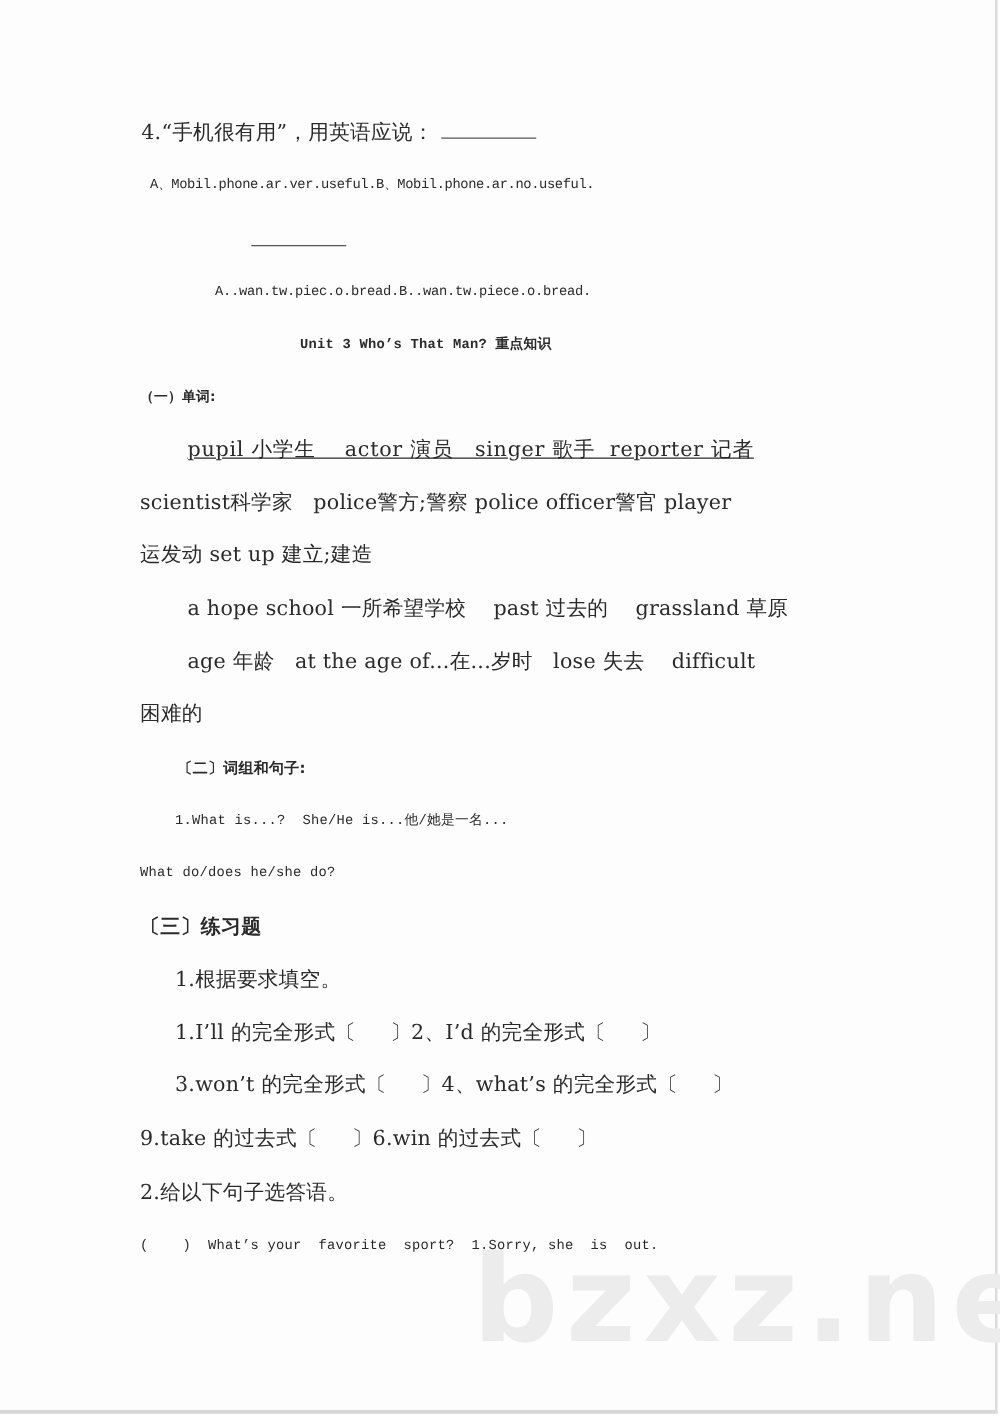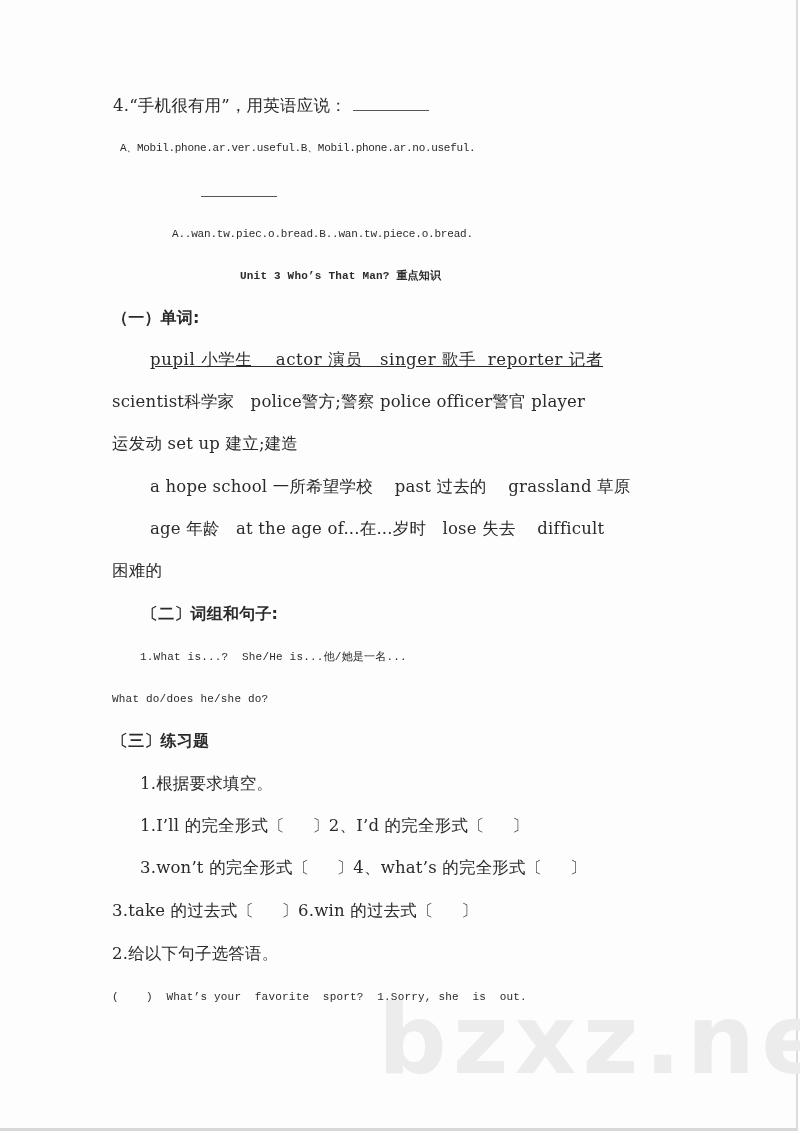--- a/index.html
+++ b/index.html
@@ -74,33 +74,33 @@
     </div>
     <div class="line mono" style="left:120px; top:137px; letter-spacing:-0.3px;">A、Mobil.phone.ar.ver.useful.B、Mobil.phone.ar.no.useful.</div>
 
     <div class="line" style="left:195px; top:181px;">
       <span class="blank"></span>
     </div>
     <div class="line mono" style="left:172px; top:223px; letter-spacing:-0.2px;">A..wan.tw.piec.o.bread.B..wan.tw.piece.o.bread.</div>
 
     <div class="line mono" style="left:240px; top:265px; font-weight:bold;">Unit 3 Who’s That Man? 重点知识</div>
 
-    <div class="line bold" style="left:112px; top:307px; font-size:16px;">（一）单词:</div>
+    <div class="line bold" style="left:112px; top:307px; font-size:11px;">（一）单词:</div>
     <div class="line" style="left:150px; top:349px; white-space:pre; letter-spacing:0.6px;text-decoration:underline;">pupil 小学生    actor 演员   singer 歌手  reporter 记者</div>
     <div class="line" style="left:112px; top:391px; white-space:pre;">scientist科学家   police警方;警察 police officer警官 player</div>
     <div class="line" style="left:112px; top:433px; white-space:pre;">运发动 set up 建立;建造</div>
     <div class="line" style="left:150px; top:476px; white-space:pre;">a hope school 一所希望学校    past 过去的    grassland 草原</div>
     <div class="line" style="left:150px; top:518px; white-space:pre;">age 年龄   at the age of...在...岁时   lose 失去    difficult</div>
     <div class="line" style="left:112px; top:560px; white-space:pre;">困难的</div>
 
-    <div class="line bold" style="left:142px; top:603px; font-size:16px;">〔二〕词组和句子:</div>
+    <div class="line bold" style="left:142px; top:603px; font-size:12px;">〔二〕词组和句子:</div>
     <div class="line mono" style="left:140px; top:646px; white-space:pre;">1.What is...?  She/He is...他/她是一名...</div>
     <div class="line mono" style="left:112px; top:688px; white-space:pre;">What do/does he/she do?</div>
 
     <div class="line bold" style="left:112px; top:730px; font-size:16px;">〔三〕练习题</div>
     <div class="line" style="left:140px; top:773px; white-space:pre;text-align:center;">1.根据要求填空。</div>
     <div class="line" style="left:140px; top:815px; white-space:pre;">1.I’ll 的完全形式〔     〕2、I’d 的完全形式〔     〕</div>
     <div class="line" style="left:140px; top:857px; white-space:pre;">3.won’t 的完全形式〔     〕4、what’s 的完全形式〔     〕</div>
-    <div class="line" style="left:112px; top:900px; white-space:pre;">3.take 的过去式〔     〕6.win 的过去式〔     〕</div>
+    <div class="line" style="left:112px; top:900px; white-space:pre;">9.take 的过去式〔     〕6.win 的过去式〔     〕</div>
     <div class="line" style="left:112px; top:943px; white-space:pre;">2.给以下句子选答语。</div>
     <div class="line mono" style="left:112px; top:986px; white-space:pre;">(    )  What’s your  favorite  sport?  1.Sorry, she  is  out.</div>
   </div>
 </div>
 
 </body></html>

